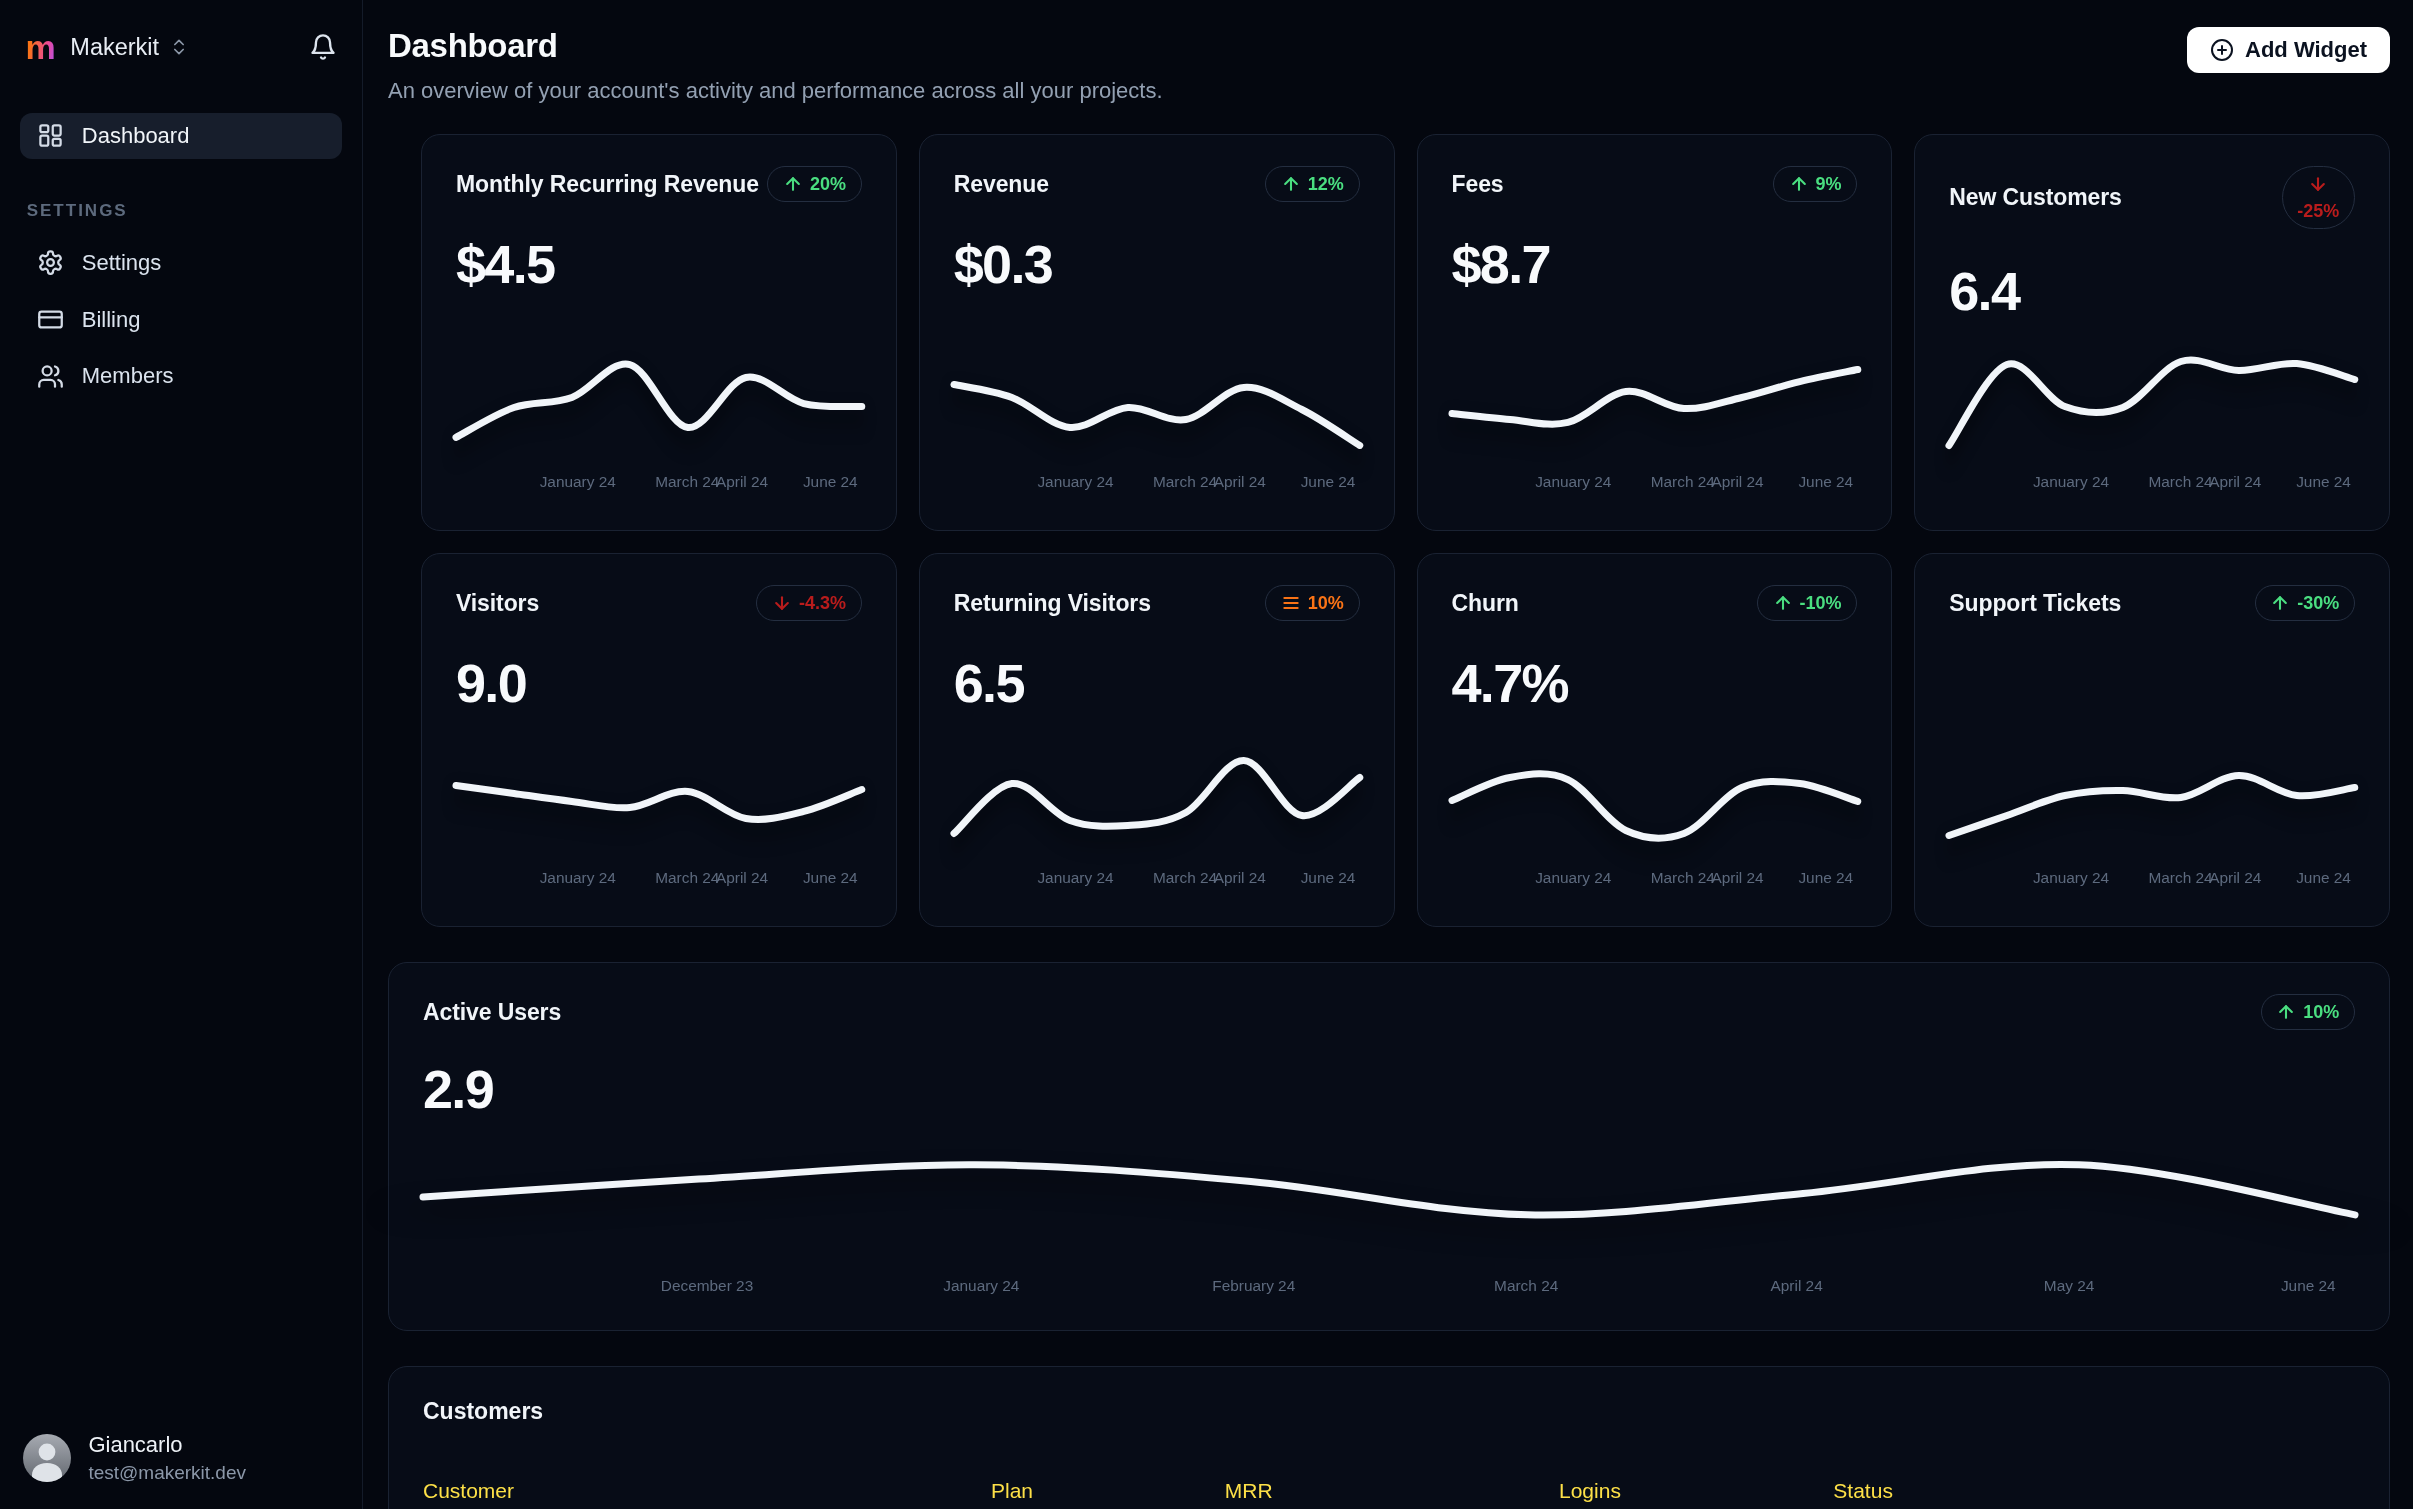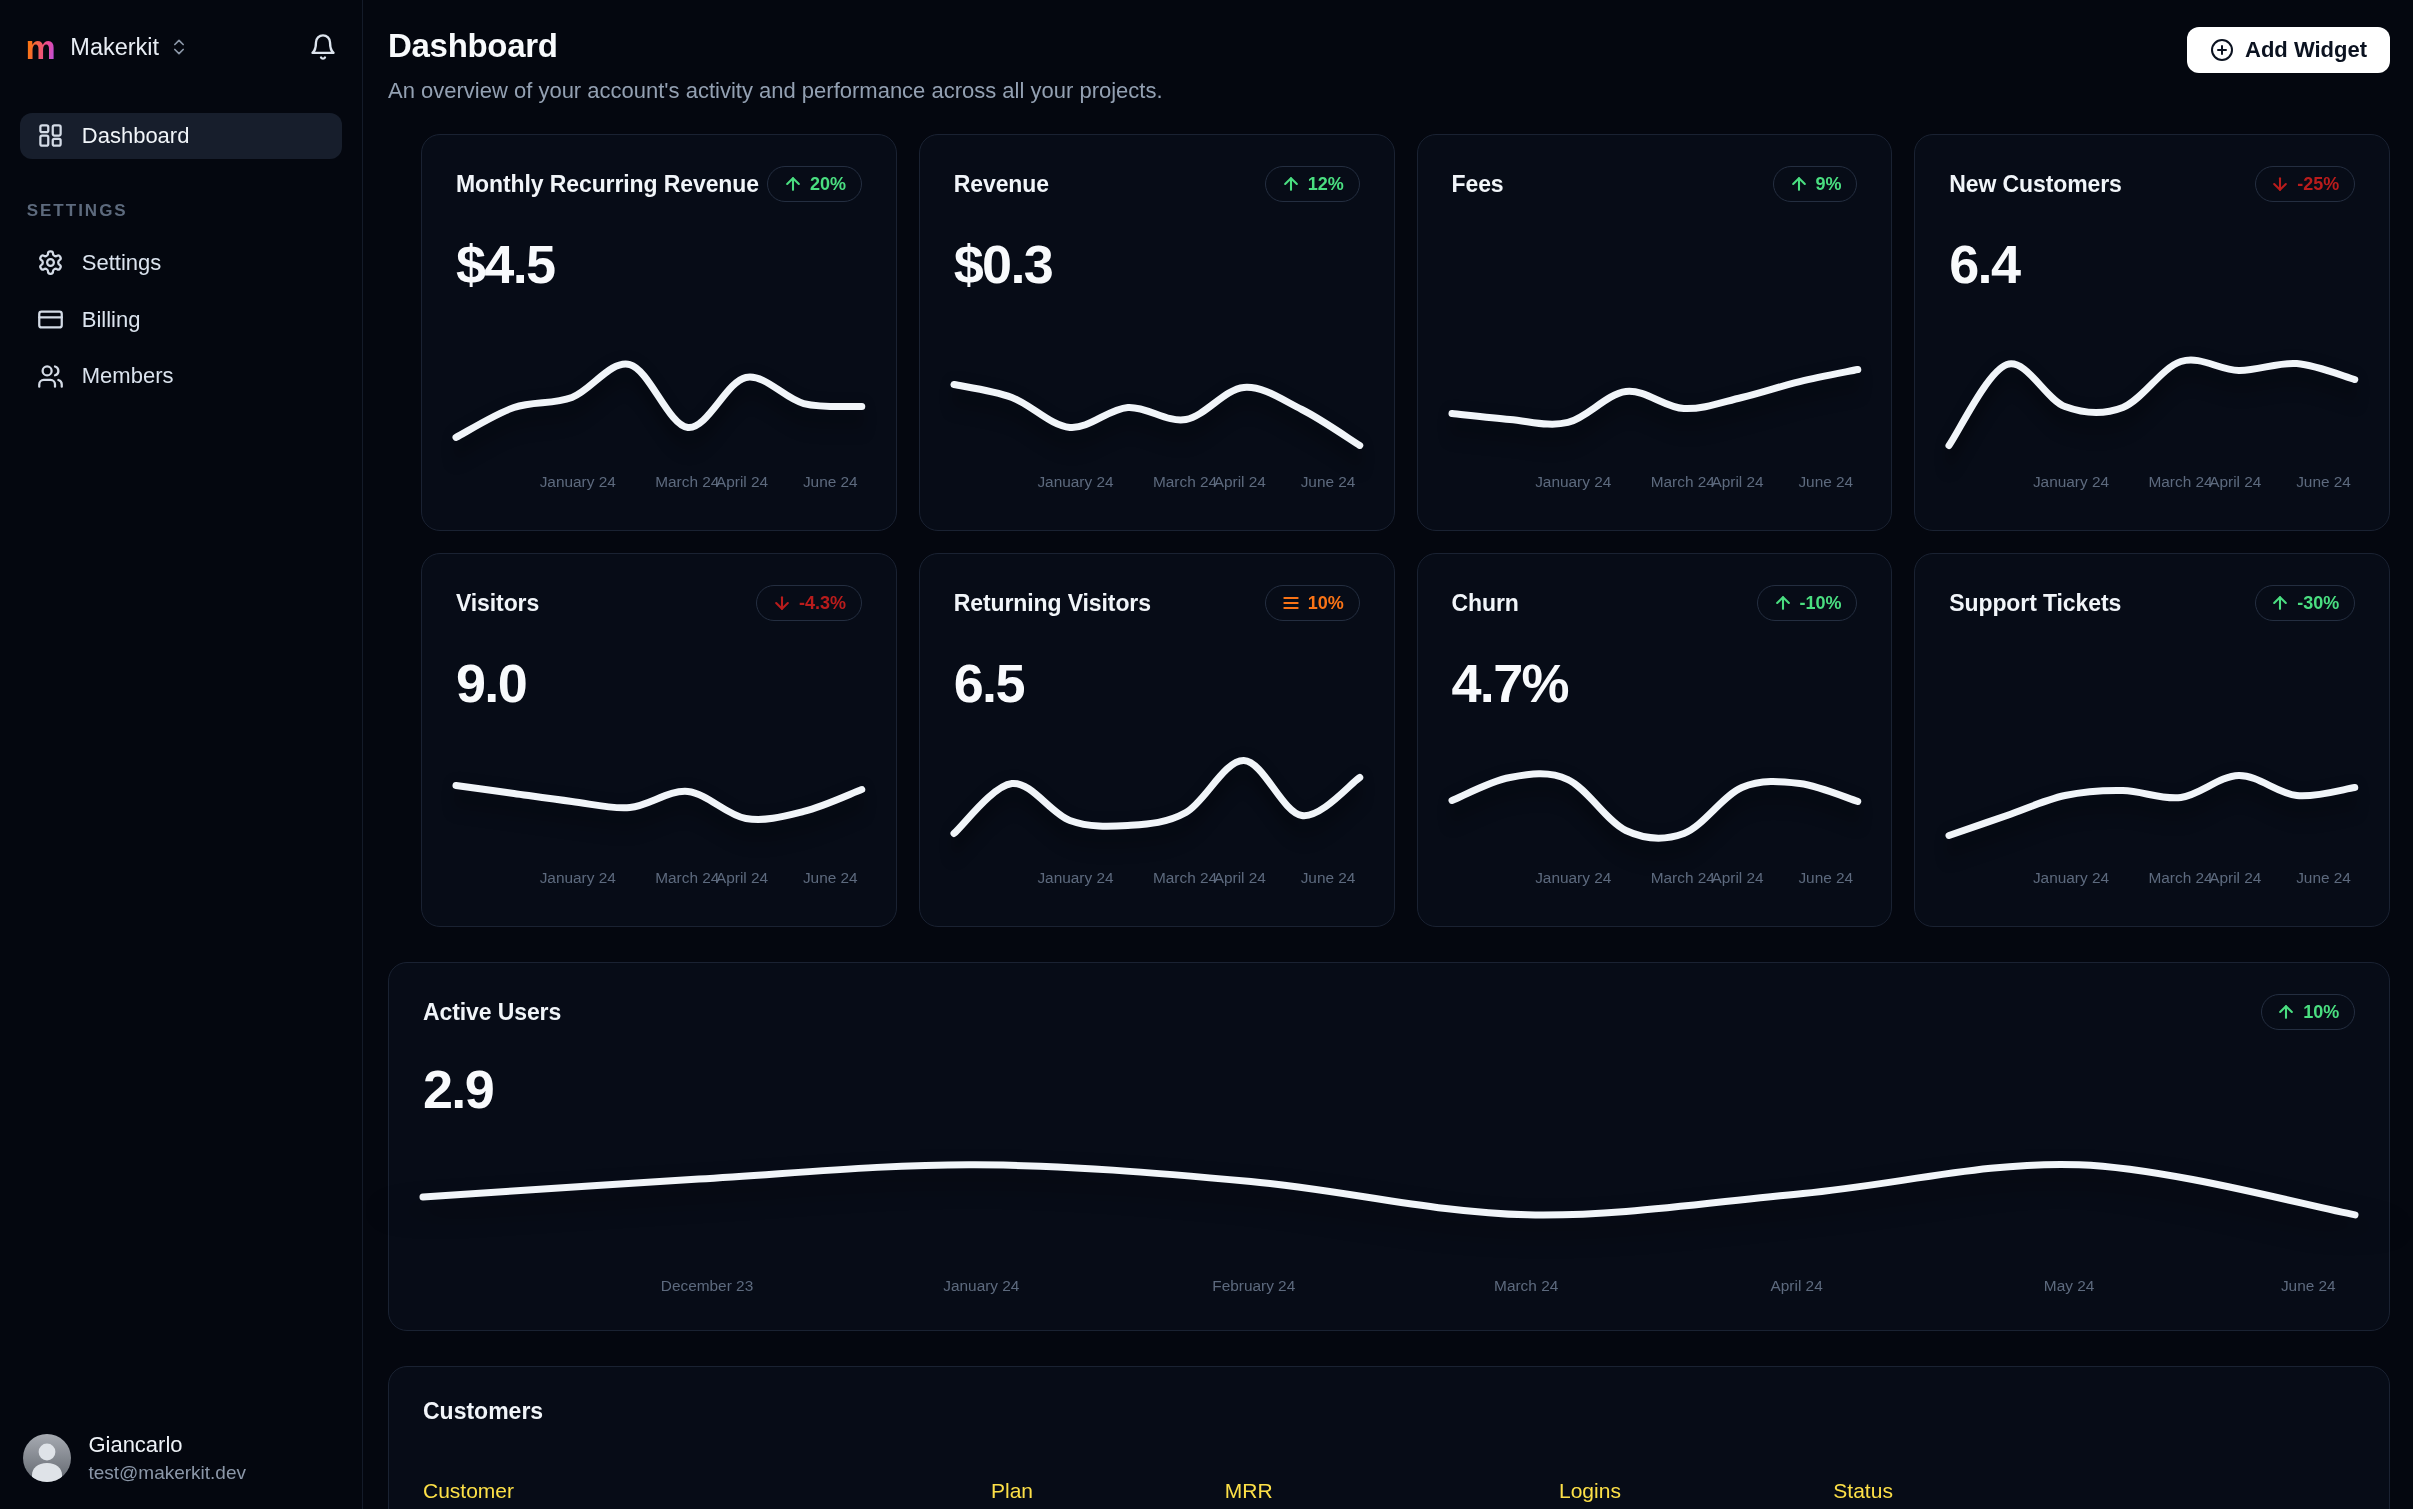--- a/index.html
+++ b/index.html
@@ -213,37 +213,38 @@
     <div class="card-head">
       <h3 class="card-title">Fees</h3>
       <span class="badge" style="color: rgb(74, 222, 128);">
         <svg class="badge-icon" width="20" height="20" viewBox="0 0 24 24" fill="none" stroke="currentColor" stroke-width="2.5" stroke-linecap="round" stroke-linejoin="round">
                 <path d="M12 19V5"></path>
                 <path d="M5 12l7-7 7 7"></path>
               </svg>
         <span class="badge-text">9%</span>
       </span>
     </div>
+    <div class="card-value">$8.7</div>
     <div class="chart-wrap">
       <svg class="spark" viewBox="0 0 600 100" preserveAspectRatio="none">
               <path d="M0.0 61.8 C14.3 62.6, 57.1 65.5, 85.7 66.8 C114.3 68.1, 142.9 73.2, 171.4 69.3 C200.0 65.4, 228.6 45.2, 257.1 43.3 C285.7 41.3, 314.3 56.7, 342.9 57.6 C371.4 58.4, 400.0 52.1, 428.6 48.3 C457.1 44.5, 485.7 38.8, 514.3 34.9 C542.9 31.0, 585.7 26.5, 600.0 24.8" fill="none" stroke="#f1f5f9" stroke-width="7" stroke-linecap="round" stroke-linejoin="round" vector-effect="non-scaling-stroke"></path>
             </svg>
       <div class="x-labels">
               <span style="left: 30%;">January 24</span>
               <span style="left: 57%;">March 24</span>
               <span style="left: 70.5%;">April 24</span>
               <span class="end" style="left: 99%;">June 24</span>
             </div>
     </div>
   </section>
 
   <section class="card stat-card">
     <div class="card-head">
       <h3 class="card-title">New Customers</h3>
-      <span class="badge" style="color: rgb(185, 28, 28);">
+      <span class="badge" style="color: rgb(185, 28, 28); flex-direction: column;">
         <svg class="badge-icon" width="20" height="20" viewBox="0 0 24 24" fill="none" stroke="currentColor" stroke-width="2.5" stroke-linecap="round" stroke-linejoin="round">
                 <path d="M12 5v14"></path>
                 <path d="M19 12l-7 7-7-7"></path>
               </svg>
         <span class="badge-text">-25%</span>
       </span>
     </div>
     <div class="card-value">6.4</div>
     <div class="chart-wrap">
       <svg class="spark" viewBox="0 0 600 100" preserveAspectRatio="none">

